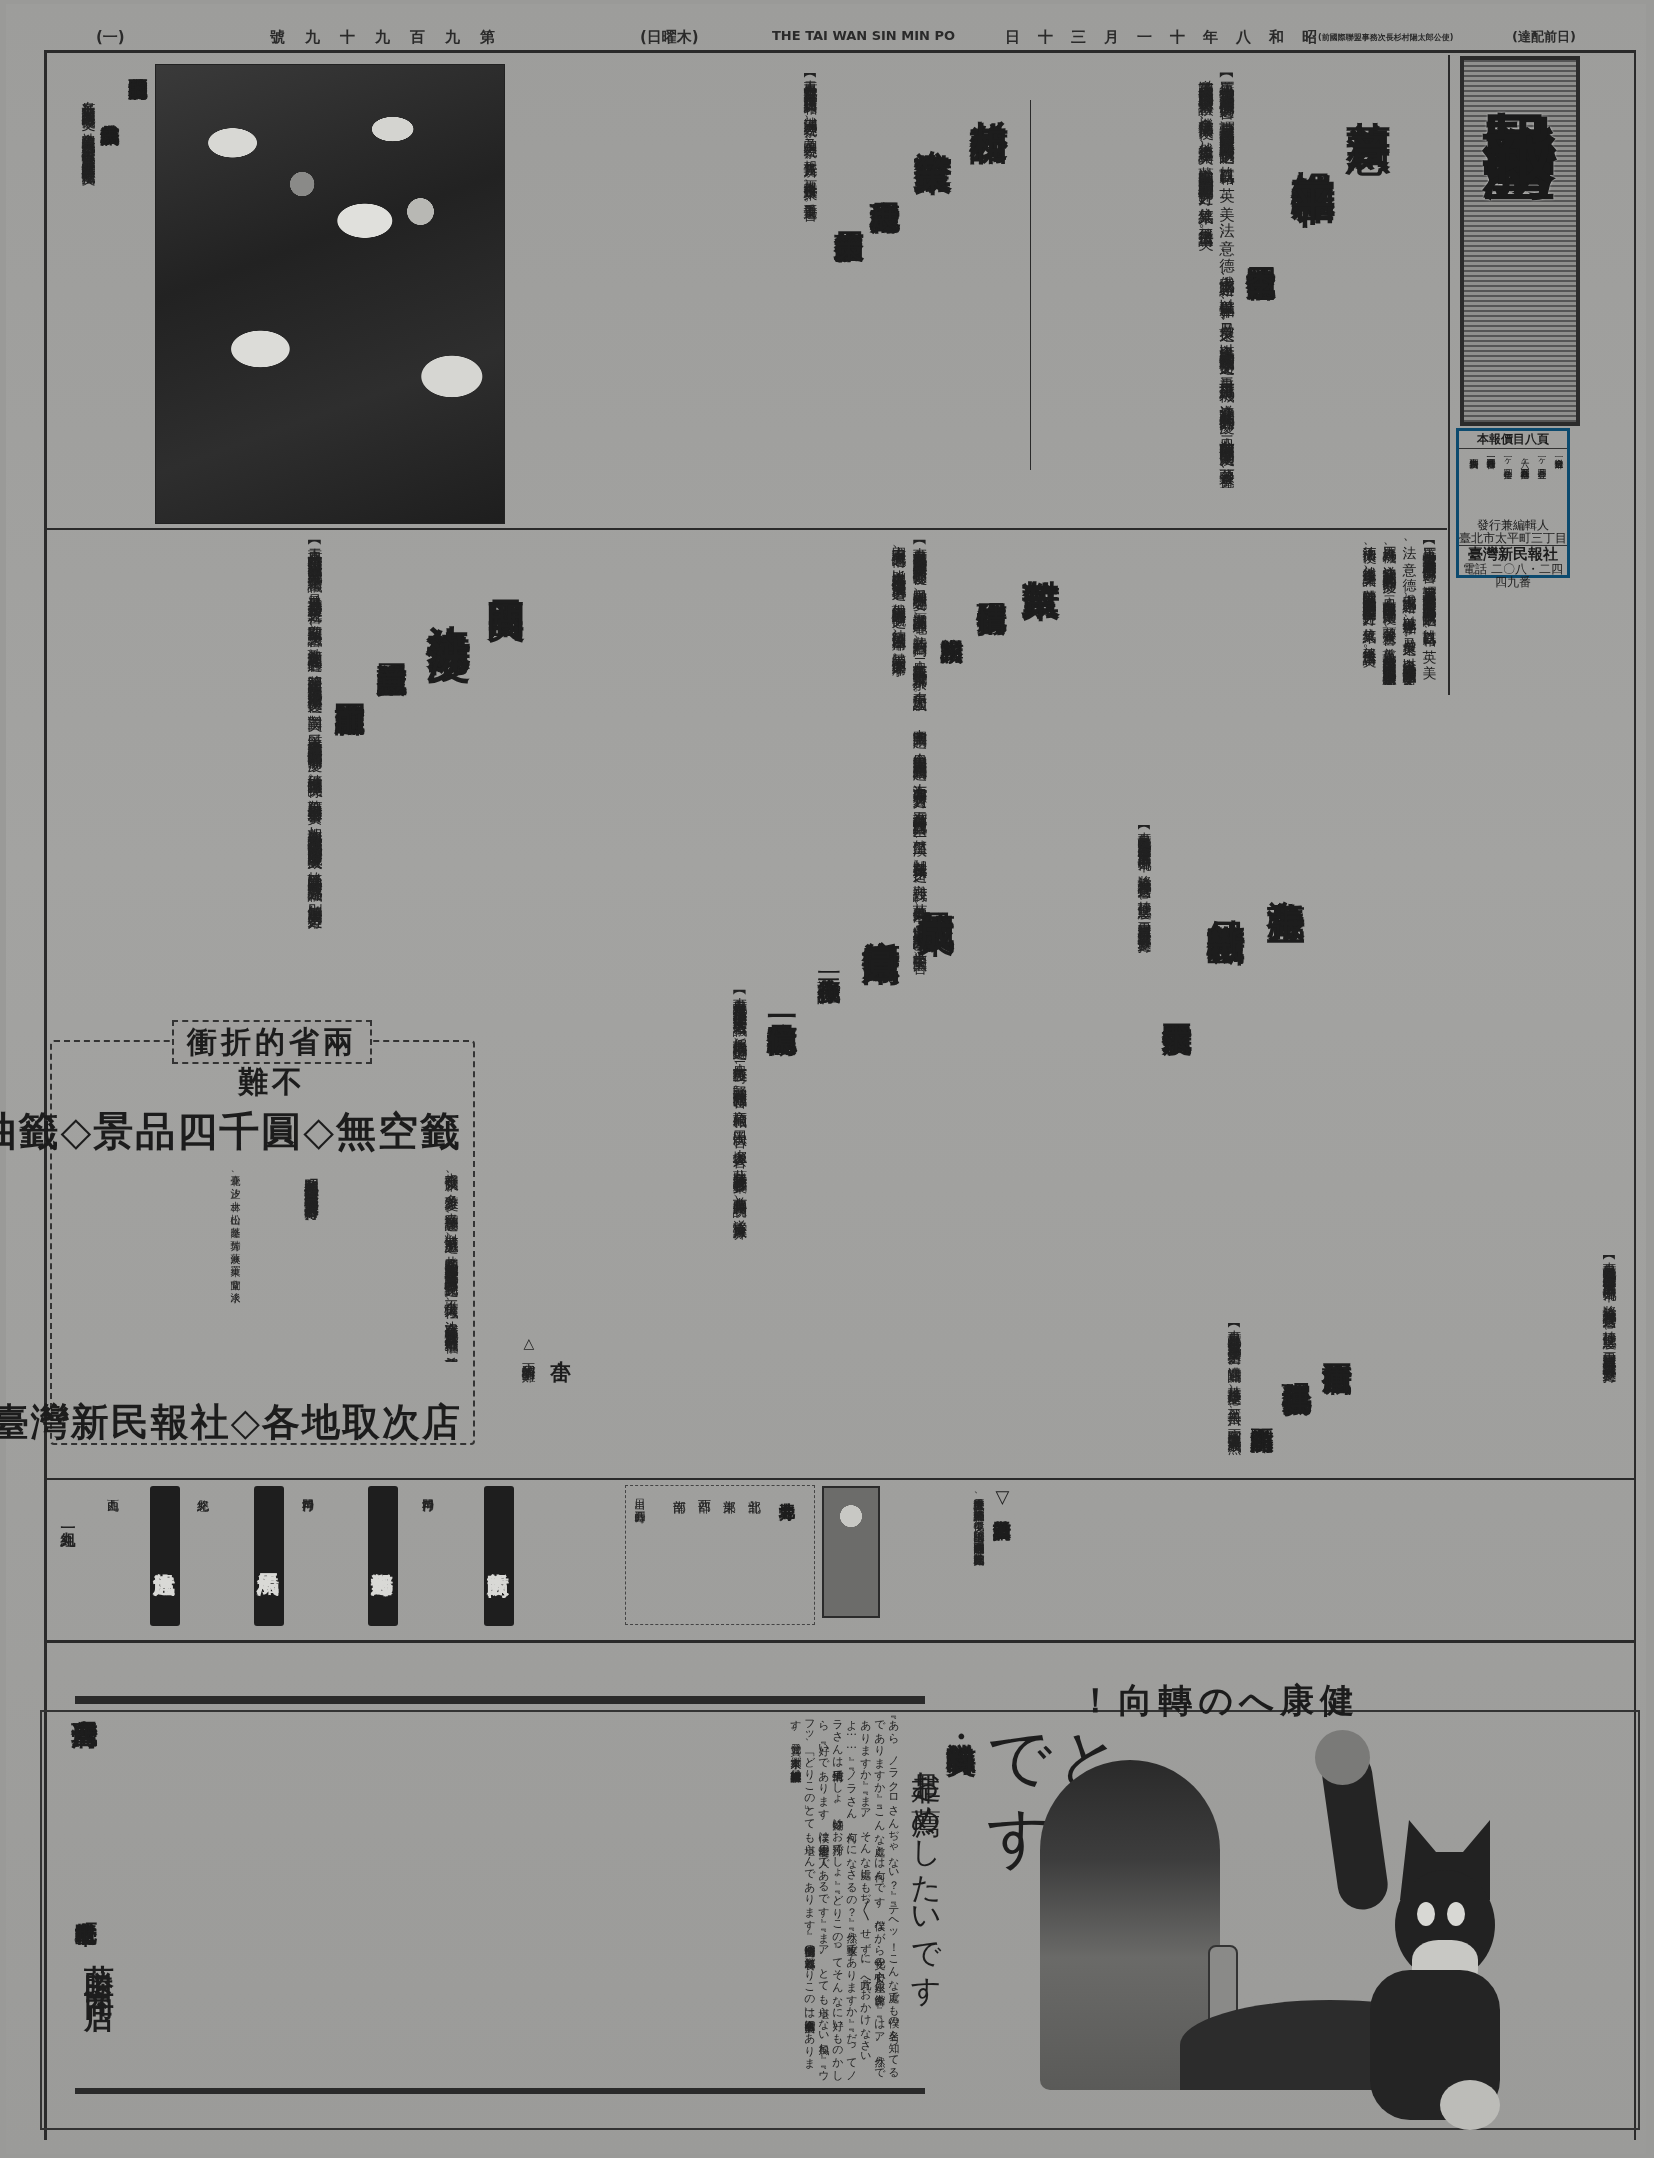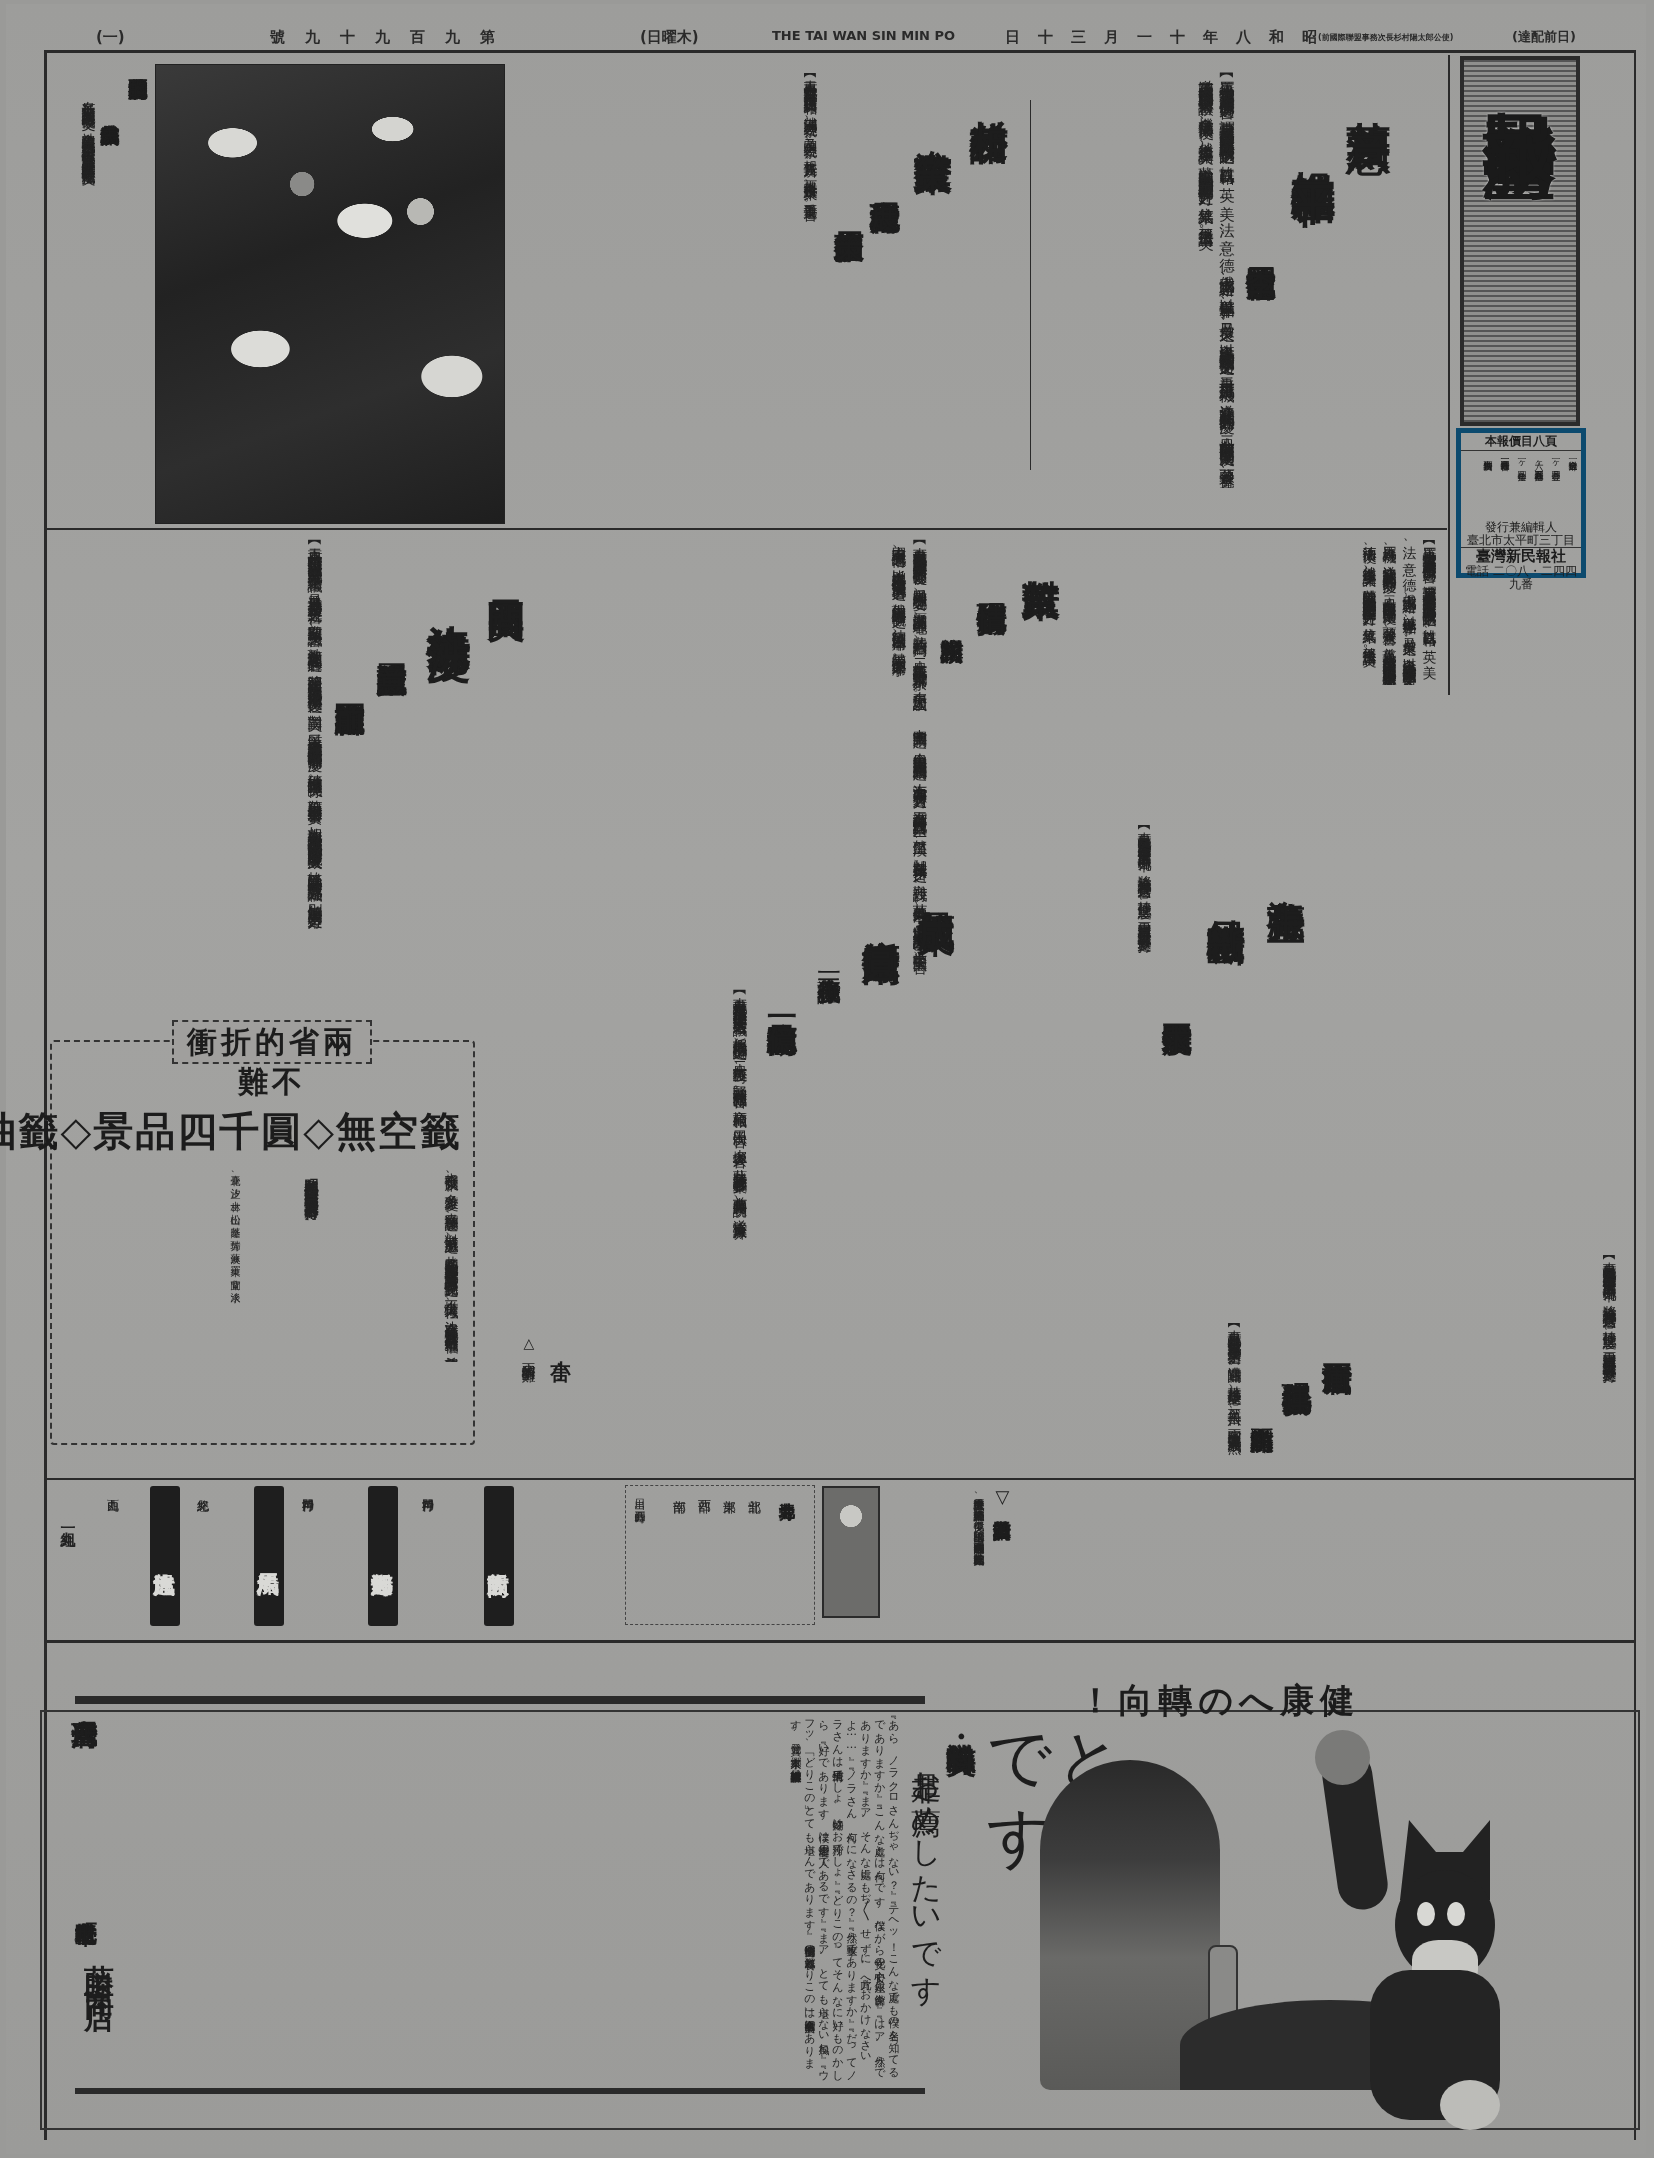--- a/index.html
+++ b/index.html
@@ -24,22 +24,22 @@
     font-family: "DejaVu Sans", sans-serif; font-weight: bold; font-size: 15px; color:#2a2a2a; }
   .folio span { position: absolute; top: 0; white-space: nowrap; }
 
   
   .masthead { position: absolute; left: 1460px; top: 56px; width: 120px; height: 370px;
     border: 4px solid #2b2b2b; background: repeating-linear-gradient(180deg,#555 0 2px,#8f8f8d 2px 5px); }
   .masthead-title { position: absolute; left: 12px; top: 8px; width: 90px; height: 350px;
     font-size: 74px; line-height: 90px; font-weight: bold; color: #1a1a1a;
     writing-mode: vertical-rl; text-orientation: upright; letter-spacing: -4px;
     text-shadow: 0 0 2px #d0d0d0; }
-  .subinfo { position: absolute; left: 1456px; top: 428px; width: 130px; height: 150px;
-    border: 5px solid #0c4a6e; font-size: 10px; line-height: 13px; }
+  .subinfo { position: absolute; left: 1456px; top: 428px; width: 114px; height: 150px;
+    border: 3px solid #0c4a6e; font-size: 10px; line-height: 13px; }
   .subinfo .hdr { text-align: center; font-weight: bold; font-size: 12px; border-bottom: 1px solid #333; padding: 2px 0; }
   .subinfo .cols { display: flex; flex-direction: row-reverse; gap: 6px; padding: 3px; height: 70px; }
   .subinfo .cols div { writing-mode: vertical-rl; text-orientation: upright; font-size: 9px; line-height: 11px; }
   .subinfo .pub { border-top: 1px solid #333; text-align: center; font-weight: bold; font-size: 15px; padding: 2px 0; }
   .subinfo .small { text-align: center; font-size: 12px; }
 
   
   .hl { position: absolute; writing-mode: vertical-rl; text-orientation: upright; font-weight: bold; color: #1d1d1d; }
   .h-xl { font-size: 44px; line-height: 48px; letter-spacing: 2px; }
   .h-l { font-size: 38px; line-height: 42px; letter-spacing: 1px; }
@@ -180,20 +180,21 @@
 
 <div class="hl" style="left:990px;top:1486px;height:140px;font-size:18px">▽請看莫氏的傲工</div>
 <div class="body-text body-sm" style="left:885px;top:1490px;width:100px;height:140px">世界經濟會議失敗、軍縮會議又陷於停頓、美俄復交、德國退出國聯、歐洲各國在這國際局面中、莫氏已有相當的除地。</div>
 
 <div class="lottery">
   <div class="lottery-top" style="direction:rtl;unicode-bidi:bidi-override">兩省的折衝不難</div>
   <div class="lottery-title">籤空無◇圓千四品景◇籤抽</div>
   <div class="body-text" style="left:270px;top:120px;width:140px;height:200px;font-size:14px">本報發刊以來、多蒙雅愛、幸獲順調發達、對盛情感激之至、此番爲迎昭和九年新春聊表祝意併對愛讀者諸彥表示區々謝忱起見、不惜莫大犧牲、決定在全島各地直營店及取次店舉行抽籤福引、希望倍舊賜顧是荷</div>
   <div class="body-text" style="left:210px;top:125px;width:60px;height:240px;font-size:14px;font-weight:bold">昭和九年二月十四日午前十時於全島各地直營店及取次店一齊舉行</div>
   <div class="body-text" style="left:10px;top:125px;width:180px;height:230px;font-size:10px;line-height:13px">臺北、汐止、士林、松山、基隆、瑞芳、蘇澳、羅東、宜蘭、淡水</div>
+  <div class="lottery-bottom">店次取地各◇社報民新灣臺</div>
 </div>
 
 <div class="hline" style="left:47px;top:1478px;width:1587px;height:2px"></div>
 <div class="ship-label" style="left:484px;top:1486px;height:140px">大阪商船</div>
 <div class="ship-col" style="left:420px;top:1490px;height:130px">門司神戶行</div>
 <div class="ship-label" style="left:368px;top:1486px;height:140px">近海郵船</div>
 <div class="ship-col" style="left:300px;top:1490px;height:130px">門司神戶行</div>
 <div class="ship-label" style="left:254px;top:1486px;height:140px">辰馬汽船</div>
 <div class="ship-col" style="left:195px;top:1490px;height:130px">悠紀丸</div>
 <div class="ship-label" style="left:150px;top:1486px;height:140px">大連汽船</div>

